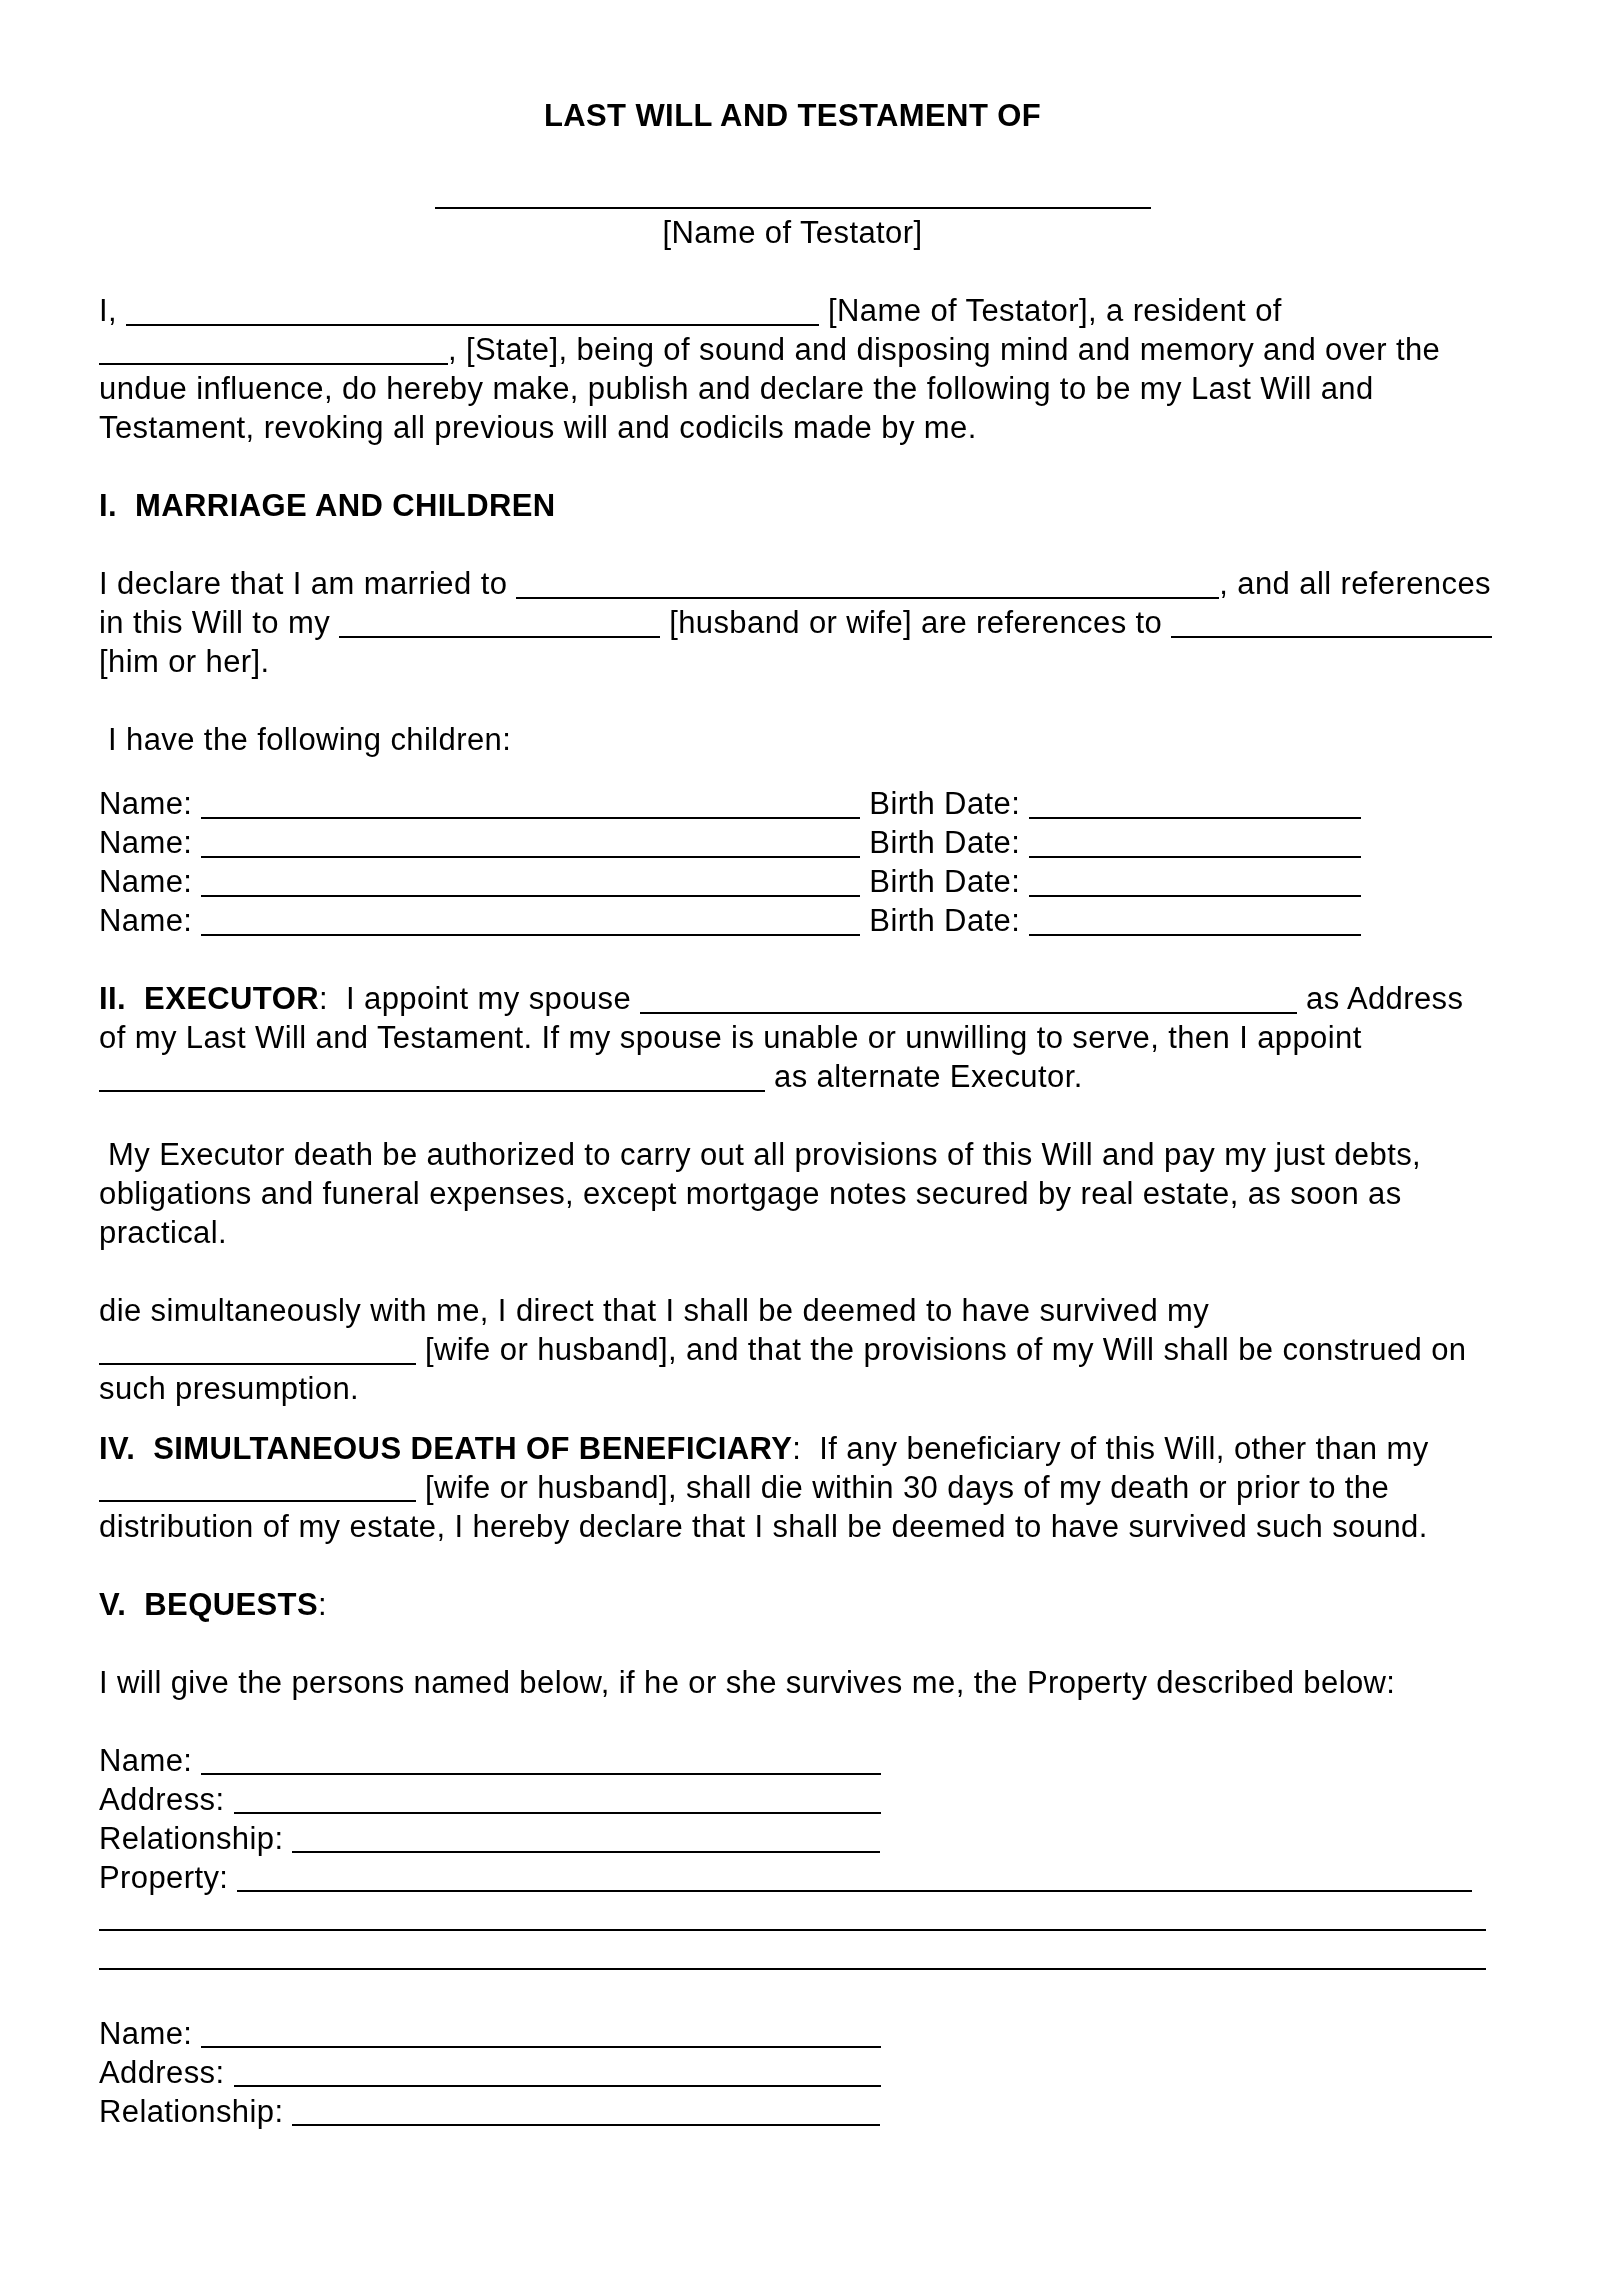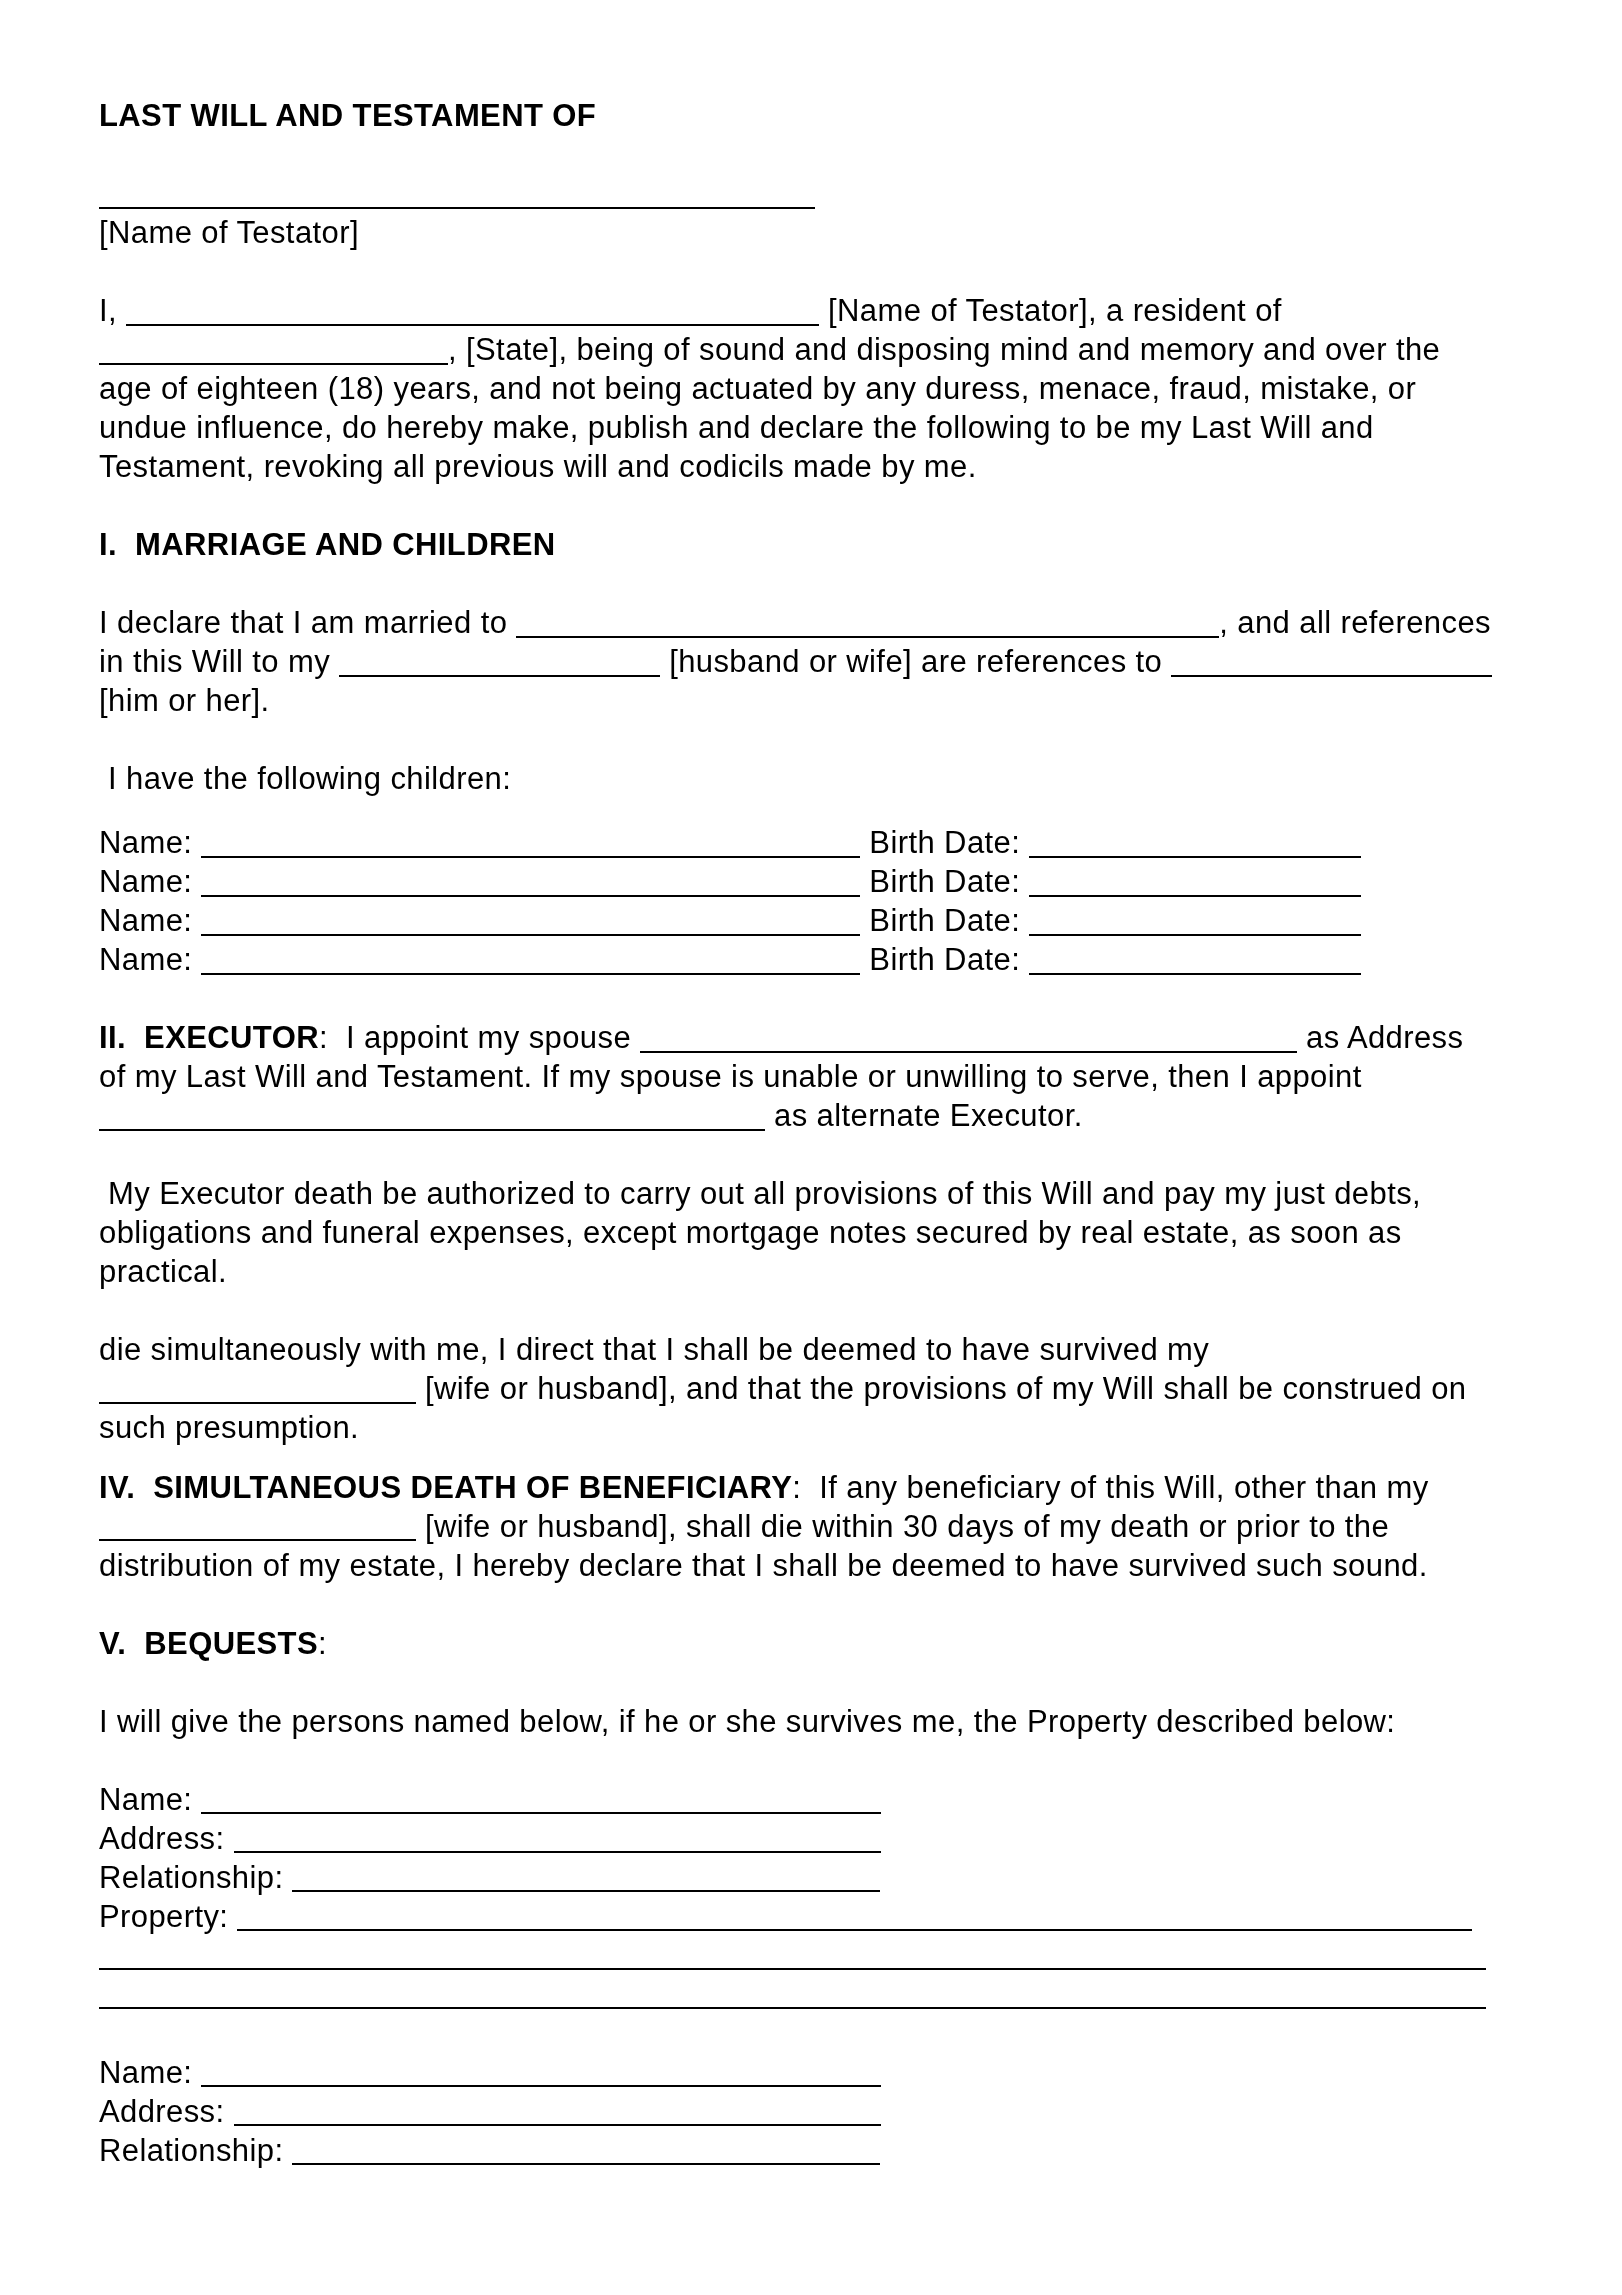--- a/index.html
+++ b/index.html
@@ -19,21 +19,21 @@
     line-height: 39px;
     letter-spacing: 0.4px;
     padding: 96px 101px 0 99px;
     overflow: hidden;
   }
   .line {
     white-space: pre;
     height: 39px;
   }
   .line.center {
-    text-align: left;
+    text-align: center;
     width: 1387px;
   }
   .fill {
     display: inline-block;
     height: 0;
     border-bottom: 2.8px solid #000000;
     vertical-align: -4.6px;
   }
   .b {
     font-weight: bold;
@@ -43,21 +43,20 @@
 <body>
 
 <div class="page" id="page">
     <div class="line center"><span class="b">LAST WILL AND TESTAMENT OF</span></div>
     <div class="line">&nbsp;</div>
     <div class="line center"><span class="fill" style="width: 716px;"></span></div>
     <div class="line center"><span>[Name of Testator]</span></div>
     <div class="line">&nbsp;</div>
     <div class="line"><span>I, </span><span class="fill" style="width: 693px;"></span><span> [Name of Testator], a resident of</span></div>
     <div class="line"><span class="fill" style="width: 349px;"></span><span>, [State], being of sound and disposing mind and memory and over the</span></div>
-    <div class="line"><span>age of eighteen (18) years, and not being actuated by any duress, menace, fraud, mistake, or</span></div>
     <div class="line"><span>undue influence, do hereby make, publish and declare the following to be my Last Will and</span></div>
     <div class="line"><span>Testament, revoking all previous will and codicils made by me.</span></div>
     <div class="line">&nbsp;</div>
     <div class="line"><span class="b">I.  MARRIAGE AND CHILDREN</span></div>
     <div class="line">&nbsp;</div>
     <div class="line"><span>I declare that I am married to </span><span class="fill" style="width: 703px;"></span><span>, and all references</span></div>
     <div class="line"><span>in this Will to my </span><span class="fill" style="width: 321px;"></span><span> [husband or wife] are references to </span><span class="fill" style="width: 321px;"></span></div>
     <div class="line"><span>[him or her].</span></div>
     <div class="line">&nbsp;</div>
     <div class="line"><span> I have the following children:</span></div>

